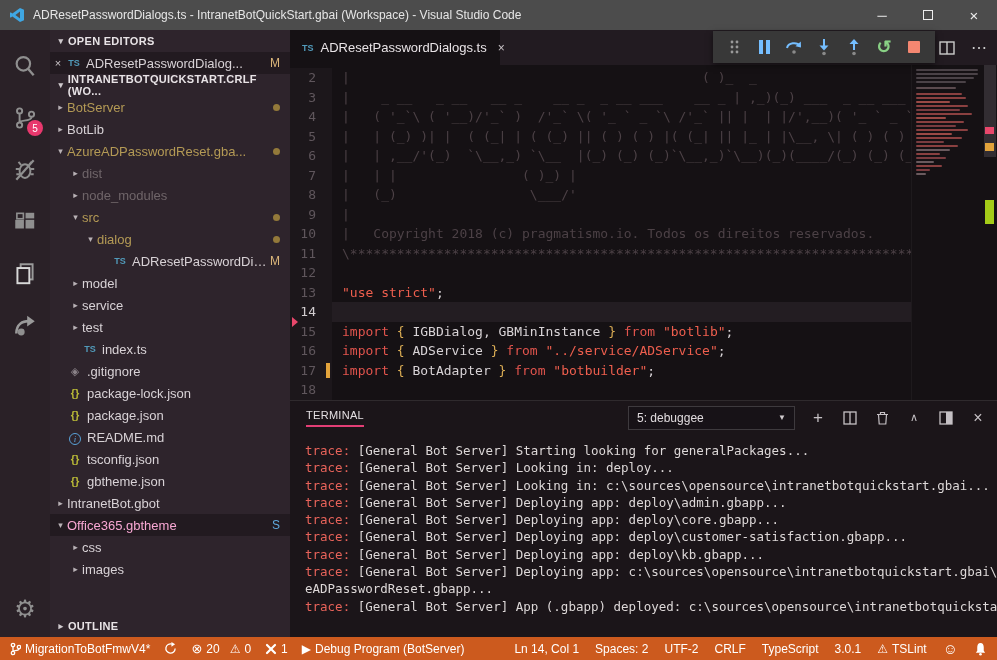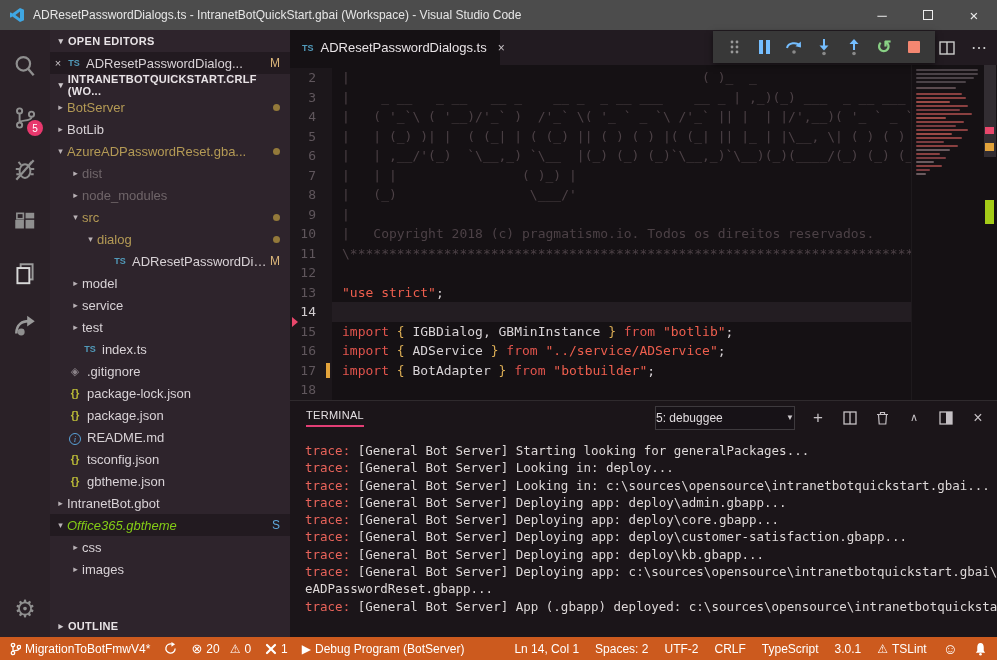--- a/index.html
+++ b/index.html
@@ -37,21 +37,21 @@
   .json-ico { color:#b8b837; font-weight:bold; font-size:11px; }
   .git-ico { color:#8a8288; font-size:11px; }
   .info-ico { display:inline-flex; width:12px; height:12px; border:1px solid #59a2d8; border-radius:50%; color:#59a2d8; font-size:9px; align-items:center; justify-content:center; font-style:italic; font-family:"Liberation Serif",serif; }
   .row .lbl { overflow:hidden; text-overflow:ellipsis; }
   .row .right { margin-left:auto; margin-right:10px; display:flex; align-items:center; gap:6px; }
   .dot { width:7px; height:7px; border-radius:50%; background:#93793a; }
   .m-badge { color:#dcb67a; font-size:12px; }
   .s-badge { color:#5fa8dc; font-size:12px; }
   .t-gold { color:#b49a55; }
   .t-dim { color:#6f6569; }
-  .t-blue { color:#84cc16;font-style:italic; }
+  .t-blue { color:#f9a8d4; }
   .oe-close { width:16px; text-align:center; color:#c9c3c7; font-size:11px; flex:0 0 16px; }
   .outline-head { margin-top:auto; }
 
   
   .editor-region { flex:1; display:flex; flex-direction:column; min-width:0; position:relative; }
   .tabbar { height:35px; background:#221b21; display:flex; flex:0 0 35px; align-items:stretch; position:relative; }
   .tab { background:#151114; display:flex; align-items:center; padding:0 10px 0 12px; gap:7px; max-width:210px; }
   .tab .tlabel { color:#e8e3e6; font-size:13px; }
   .tab .tclose { color:#c9c3c7; font-size:12px; margin-left:4px; }
   .editor-actions { position:absolute; right:10px; top:0; height:35px; display:flex; align-items:center; gap:16px; color:#ccc; }
@@ -83,21 +83,21 @@
   .minimap .mbar { position:absolute; height:2px; border-radius:1px; }
   .ruler { position:absolute; top:0; right:0; width:14px; bottom:0; background:#151114; }
   .ruler .slider { position:absolute; top:0; left:1px; width:12px; height:92px; background:rgba(140,130,138,.25); }
   .rmark { position:absolute; left:2px; width:9px; }
 
   
   .terminal { flex:0 0 237px; background:#1b1519; border-top:1px solid rgba(255,255,255,.09); display:flex; flex-direction:column; min-height:0; }
   .term-head { height:33px; display:flex; align-items:center; padding:0 10px 0 16px; flex:0 0 33px; }
   .term-tab { color:#e4dfe2; font-size:11px; letter-spacing:.3px; padding-bottom:4px; border-bottom:2px solid #e33e75; }
   .term-right { margin-left:auto; display:flex; align-items:center; gap:14px; }
-  .term-select { background:#171217; border:1px solid #3e3a3e; color:#e0dbde; font-size:12px; height:24px; width:140px; display:flex; align-items:center; padding:0 0; }
+  .term-select { background:#171217; border:1px solid #3e3a3e; color:#e0dbde; font-size:12px; height:24px; width:167px; display:flex; align-items:center; padding:0 8px; }
   .term-select .sel-caret { margin-left:auto; font-size:8px; color:#cfcacd; }
   .term-ico { color:#c5c0c4; display:flex; align-items:center; justify-content:center; width:18px; height:18px; font-size:14px; }
   .term-body { flex:1; overflow:hidden; font-family:"DejaVu Sans Mono", monospace; font-size:12.5px; line-height:17.3px; padding:8px 0 0 15px; color:#ddd8d8; }
   .tline { white-space:pre; }
   .tpre { color:#e8635a; }
 
   
   .statusbar { height:23px; background:#cc5a1e; flex:0 0 23px; display:flex; align-items:center; color:#fff; font-size:12px; padding:0 10px; gap:14px; }
   .sb-item { display:flex; align-items:center; gap:4px; white-space:nowrap; }
   .sb-right { margin-left:auto; display:flex; align-items:center; gap:16px; }

